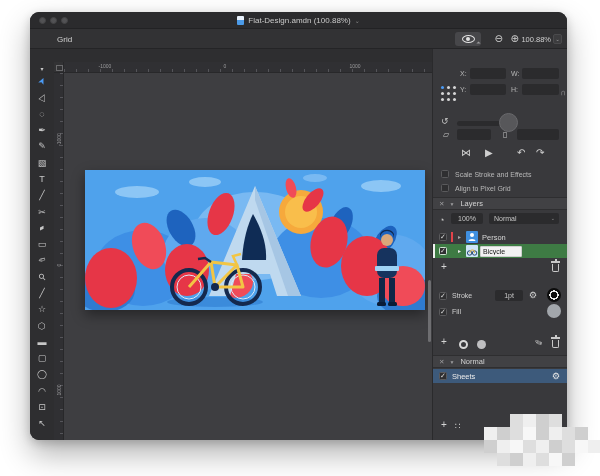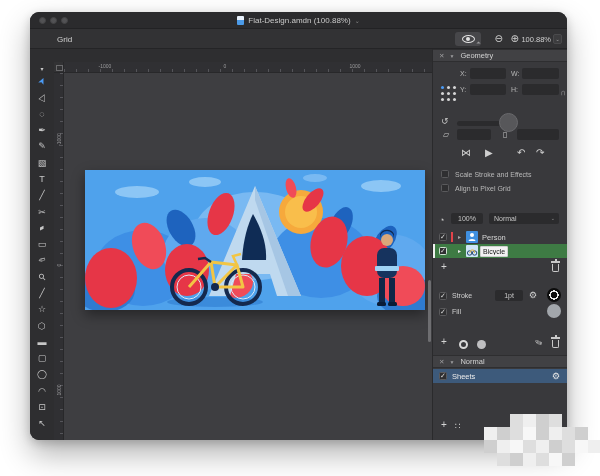--- a/index.html
+++ b/index.html
@@ -115,21 +115,21 @@
   .blend-chev { position:absolute; right:4px; top:0; font-size:5px; color:#9a9a9c; line-height:11px; }
   .opa-fld { position:absolute; left:18px; top:164px; width:32px; }
 
   .layer-row { position:absolute; left:0; right:0; height:14px; }
   .layer-row.sel { background:#3e7b44; }
   .sel-bar { position:absolute; left:0; top:0; width:2px; height:14px; background:#f0f0f0; }
   .tag { position:absolute; left:18px; top:2px; width:2px; height:10px; }
   .disc { position:absolute; left:25px; top:3px; font-size:6px; color:#a5a5a7; }
   .thumb { position:absolute; left:33px; top:1px; width:12px; height:12px; border-radius:1px; overflow:hidden; }
   .layer-name { position:absolute; left:49px; top:3px; font-size:7.5px; color:#d5d5d5; }
-  .rename-input { position:absolute; left:47px; top:1.5px; width:28px; height:11px; background:#f2f2f2;
+  .rename-input { position:absolute; left:47px; top:1.5px; width:42px; height:11px; background:#f2f2f2;
     border:1px solid #cfcfcf; border-radius:1px; font-size:7px; color:#161616; padding:0 2px;
     font-family:"Liberation Sans","DejaVu Sans",sans-serif; }
   .plus-ico { position:absolute; font-size:10px; color:#d5d5d5; }
   .trash { position:absolute; width:7px; height:8px; border:1px solid #c9c9c9; border-top:none;
     border-radius:0 0 2px 2px; }
   .trash::before { content:''; position:absolute; left:-2px; top:-3px; width:9px; height:1.5px; background:#c9c9c9; }
   .trash::after { content:''; position:absolute; left:1.5px; top:-5px; width:2.5px; height:1.5px; background:#c9c9c9; }
 
   .gear { position:absolute; font-size:9px; color:#d0d0d0; }
   .swatch-stroke { position:absolute; right:6px; width:14px; height:14px; border-radius:50%;
@@ -284,25 +284,20 @@
           <path d="M152 95 L148 86 L156 84" fill="none" stroke="#f2c544" stroke-width="2.5"></path>
           <path d="M126 92 L120 88 L113 89" fill="none" stroke="#14294e" stroke-width="2.5"></path>
           <circle cx="130" cy="117" r="4" fill="#14294e"></circle>
         </svg>
       </div>
       <div class="canvas-scroll"></div>
     </div>
 
     <div class="panel">
 
-      <div class="sec-h" style="top:0">
-        <span class="sec-x">✕</span>
-        <span class="sec-tri">▼</span>
-        <span class="sec-title">Geometry</span>
-      </div>
       <span class="g-dots"></span>
       <span class="fld-label" style="left:27px;top:21px">X:</span>
       <div class="fld" style="left:37px;top:19px;width:36px"></div>
       <span class="fld-label" style="left:78px;top:21px">W:</span>
       <div class="fld" style="left:89px;top:19px;width:37px"></div>
       <span class="fld-label" style="left:27px;top:37px">Y:</span>
       <div class="fld" style="left:37px;top:35px;width:36px"></div>
       <span class="fld-label" style="left:78px;top:37px">H:</span>
       <div class="fld" style="left:89px;top:35px;width:37px"></div>
       <span class="link-ico">⊂</span>
@@ -315,20 +310,25 @@
       <div class="fld" style="left:84px;top:80px;width:42px"></div>
       <span class="flip-ico" style="left:28px;top:98px">⋈</span>
       <span class="flip-ico" style="left:52px;top:98px">▶</span>
       <span class="flip-ico" style="left:84px;top:98px">↶</span>
       <span class="flip-ico" style="left:103px;top:98px">↷</span>
       <span class="chk" style="left:8px;top:121px"></span>
       <span class="chk-label" style="left:22px;top:122px">Scale Stroke and Effects</span>
       <span class="chk" style="left:8px;top:135px"></span>
       <span class="chk-label" style="left:22px;top:136px">Align to Pixel Grid</span>
 
+      <div class="sec-h" style="top:148px">
+        <span class="sec-x">✕</span>
+        <span class="sec-tri">▼</span>
+        <span class="sec-title">Layers</span>
+      </div>
       <span class="opacity-ico">◔</span>
       <div class="fld opa-fld">100%</div>
       <div class="blend-dd">
         <span>Normal</span>
         <span class="blend-chev">⌄</span>
       </div>
 
       <div class="layer-row" style="top:181px">
         <span class="chk on" style="left:6px;top:3px"></span>
         <span class="tag" style="background:#e0434a"></span>

